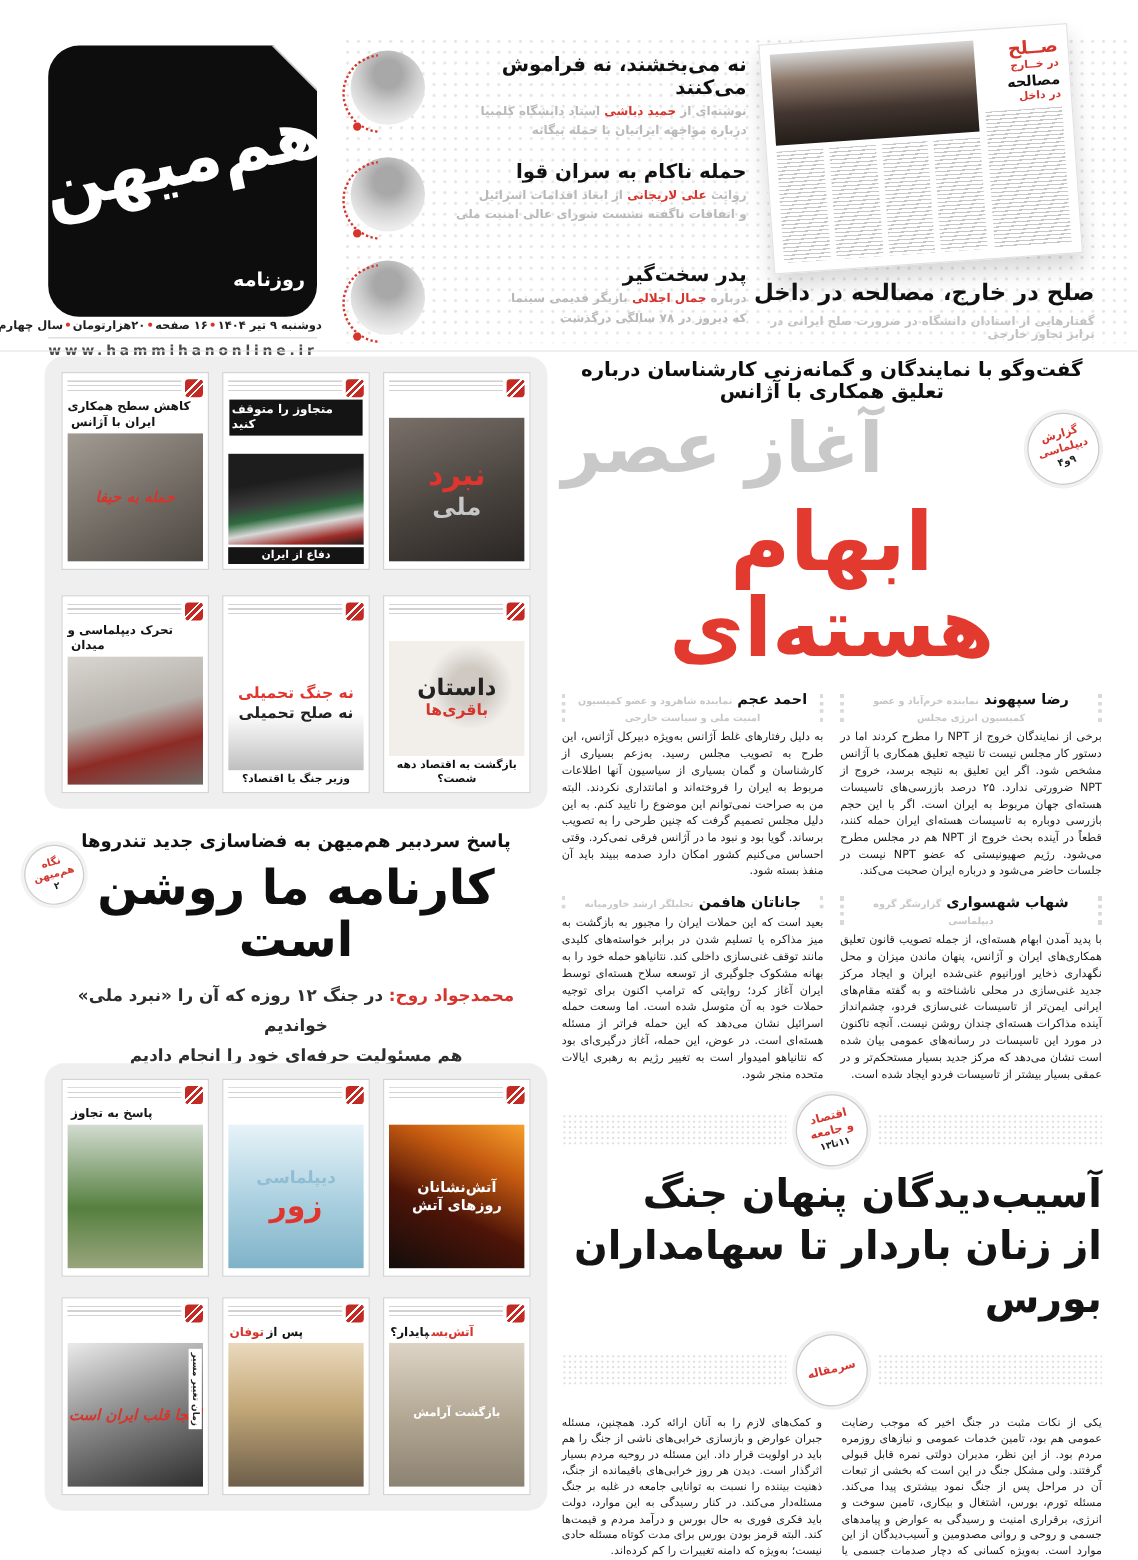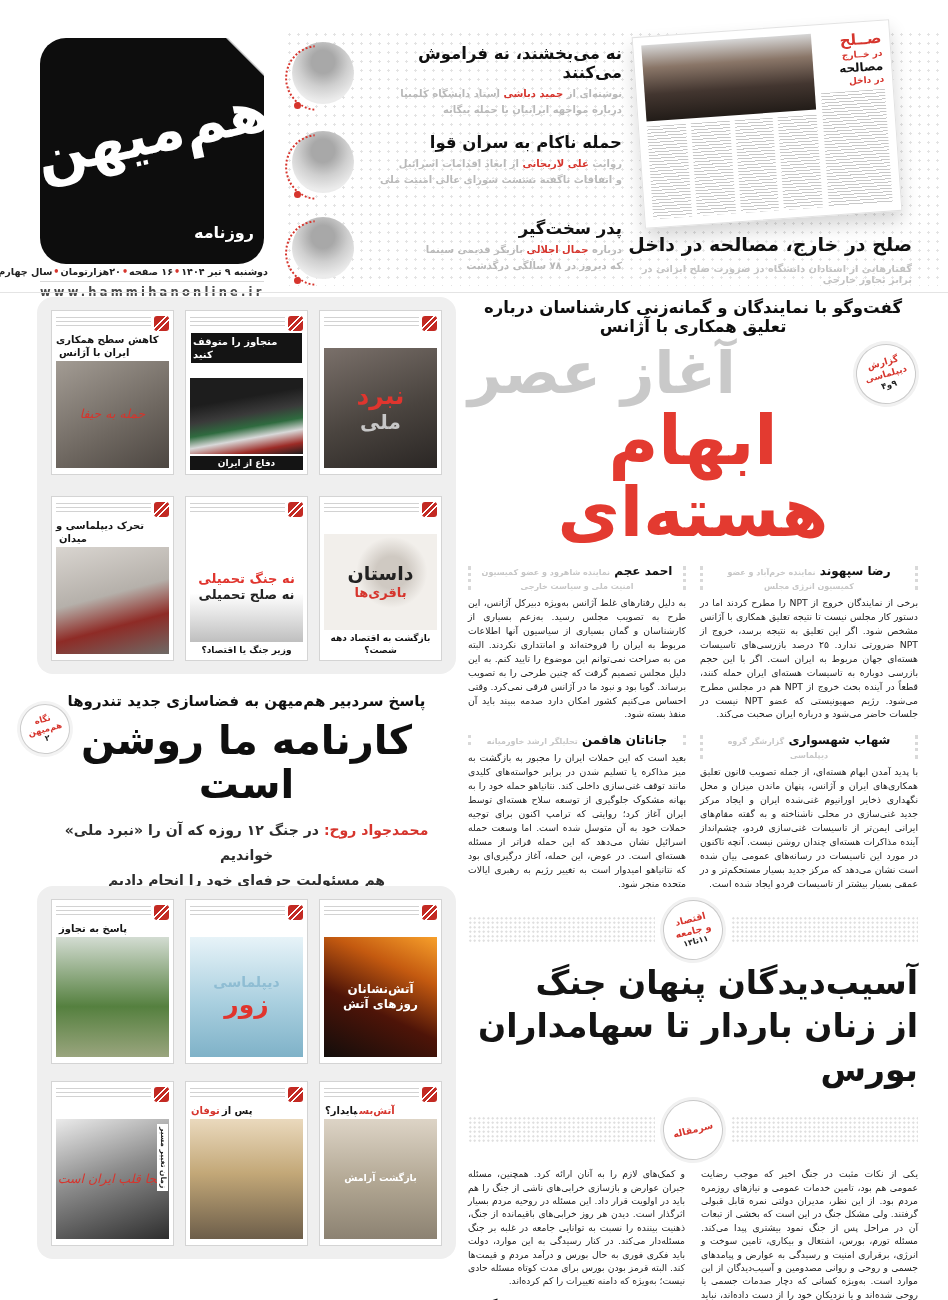--- a/index.html
+++ b/index.html
@@ -62,21 +62,21 @@
   .cov-title span{margin:0 1px}
   .t-black{color:#141414}.t-red{color:#d6352d}
   .t-wob{background:#141414;color:#fff;display:block;padding:2px}
   .cov-photo{flex:1;position:relative;overflow:hidden}
   .cov-photo i{position:absolute;inset:0;display:block}
   .ovwrap{position:absolute;inset:0;display:flex;flex-direction:column;align-items:center;justify-content:center;
           gap:1px;text-align:center}
   .ovwrap b{display:block;line-height:1.15}
   .ov-big-red{color:#e0352e;font-size:25px;font-weight:bold}
   .ov-big-gray{color:#c7c7c7;font-size:20px;font-weight:bold}
-  .ov-red-script{color:#d6352d;font-size:12.5px;font-weight:normal;font-style:italic}
+  .ov-red-script{color:#d6352d;font-size:12.5px;font-weight:bold;font-style:italic}
   .ov-white{color:#fff;font-size:12px;font-weight:bold}
   .ov-white-sm{color:#fff;font-size:9.5px;font-weight:bold}
   .ov-blue{color:#8fbdd3;font-size:14px;font-weight:bold}
   .ov-blk{color:#222;font-size:19px;font-weight:bold}
   .ov-redtxt{color:#d6352d;font-size:13px;font-weight:bold}
   .ov-red-lg{color:#e0352e;font-size:13px;font-weight:bold}
   .ov-blk-lg{color:#222;font-size:13px;font-weight:bold}
   .ov-side{position:absolute;right:1px;top:5px;writing-mode:vertical-rl;color:#222;font-size:7.5px;
            font-weight:bold;background:#fff;padding:3px 1px;line-height:1.1}
   .cov-foot{flex:none;text-align:center;font-size:9px;line-height:1.35}
@@ -106,21 +106,21 @@
   .nbadge .dk{color:#222;font-size:8px}
   
   .main{position:absolute;left:468px;top:298px;width:450px}
   .m-kicker{text-align:center;font-size:16.5px;font-weight:bold;color:#0f0f0f}
   .dbadge{position:absolute;right:2px;top:46px;width:58px;height:58px;border-radius:50%;background:#fff;
           border:1px solid #c9c9c9;box-shadow:0 0 0 3px #f1f1f1;transform:rotate(-16deg);
           display:flex;flex-direction:column;align-items:center;justify-content:center;
           font-size:9px;font-weight:bold;color:#d6352d;line-height:1.25;z-index:2}
   .dbadge .dk{color:#222;font-size:8.5px}
   .h-gray{font-size:58px;color:#c9c9c9;font-weight:bold;text-align:left;line-height:1.02;margin-top:8px}
-  .h-red{font-size:68px;color:#e33a30;font-weight:bold;text-align:center;line-height:1.05;margin-top:2px}
+  .h-red{font-size:68px;color:#e33a30;font-weight:bold;text-align:center;line-height:1.05;margin-top:14px}
   .quotes{display:flex;flex-wrap:wrap;gap:12px 14px;margin-top:16px}
   .q{width:calc(50% - 7px);box-sizing:border-box}
   .q-head{text-align:center;font-size:12px;font-weight:bold;color:#111;position:relative;margin-bottom:4px;
           padding:0 10px}
   .q-head::before{content:"";position:absolute;right:0;top:2px;bottom:2px;border-right:3px dotted #d9d9d9}
   .q-head::after{content:"";position:absolute;left:0;top:2px;bottom:2px;border-left:3px dotted #d9d9d9}
   .q-role{font-size:8px;color:#c6c6c6;font-weight:bold}
   .q-body{font-size:9.3px;line-height:1.5;text-align:justify;color:#1c1c1c}
   .band{display:flex;align-items:center;gap:8px;margin-top:10px;height:58px}
   .pat{flex:1;height:28px;background-image:radial-gradient(#dcdcdc 1px,transparent 1.2px);background-size:4.5px 4.5px}

